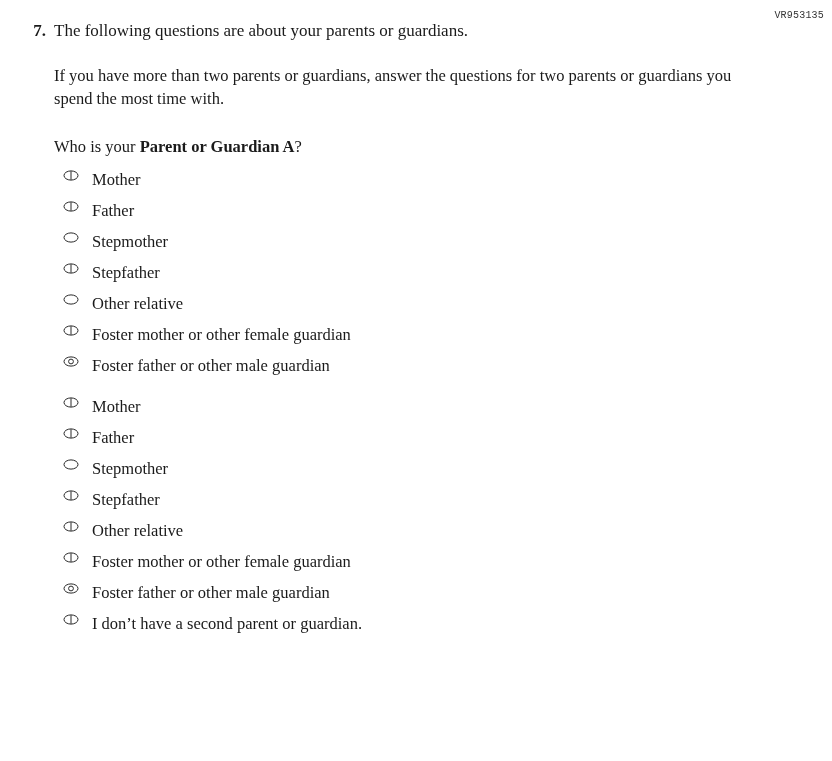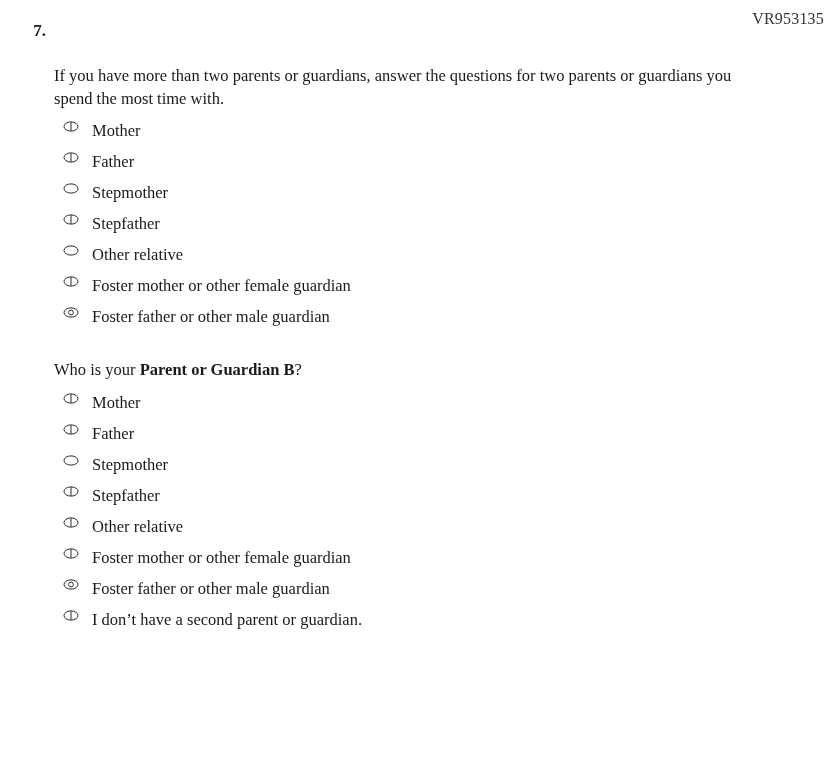--- a/index.html
+++ b/index.html
@@ -18,22 +18,22 @@
   .page {
     position: relative;
     width: 832px;
     height: 761px;
     box-sizing: border-box;
   }
   .doc-code {
     position: absolute;
     top: 10px;
     right: 8px;
-    font-family: Liberation Serif, serif;
-    font-size: 16px;
+    font-family: Liberation Mono, monospace;
+    font-size: 10px;
     color: #333333;
     letter-spacing: 0.2px;
   }
   .q-block {
     position: absolute;
     top: 20px;
     left: 20px;
     width: 760px;
   }
   .q-head {
@@ -114,27 +114,31 @@
 <body>
 
 <div class="page">
 
   <div class="doc-code">VR953135</div>
 
   <div class="q-block">
 
     <div class="q-head">
       <div class="q-num">7.</div>
+      <div class="q-title">The following questions are about your parents or guardians.</div>
     </div>
 
     <div class="body-text">
       <p>If you have more than two parents or guardians, answer the questions for two parents or guardians you spend the most time with.</p>
     </div>
 
 
+    <div class="subq">
+      <span>Who is your </span><b>Parent or Guardian A</b><span>?</span>
+    </div>
 
     <div class="options">
 
       <div class="option-row">
         <span class="dd">
           <svg width="16" height="13" viewBox="0 0 16 13" aria-hidden="true">
             <ellipse cx="8" cy="6.5" rx="7" ry="4.6" fill="none" stroke="#2a2a2a" stroke-width="1"></ellipse>
             <line x1="8" y1="2.2" x2="8" y2="10.8" stroke="#2a2a2a" stroke-width="1"></line>
           </svg>
         </span>
@@ -194,23 +198,20 @@
           <svg width="16" height="13" viewBox="0 0 16 13" aria-hidden="true">
             <ellipse cx="8" cy="6.5" rx="7" ry="4.6" fill="none" stroke="#2a2a2a" stroke-width="1"></ellipse>
             <ellipse cx="8" cy="6.5" rx="2.4" ry="2.4" fill="none" stroke="#2a2a2a" stroke-width="1"></ellipse>
           </svg>
         </span>
         <span class="option-label">Foster father or other male guardian</span>
       </div>
 
     </div>
 
-    <div class="subq group-b">
-      <span>Who is your </span><b>Parent or Guardian B</b><span>?</span>
-    </div>
 
     <div class="options">
 
       <div class="option-row">
         <span class="dd">
           <svg width="16" height="13" viewBox="0 0 16 13" aria-hidden="true">
             <ellipse cx="8" cy="6.5" rx="7" ry="4.6" fill="none" stroke="#2a2a2a" stroke-width="1"></ellipse>
             <line x1="8" y1="2.2" x2="8" y2="10.8" stroke="#2a2a2a" stroke-width="1"></line>
           </svg>
         </span>

